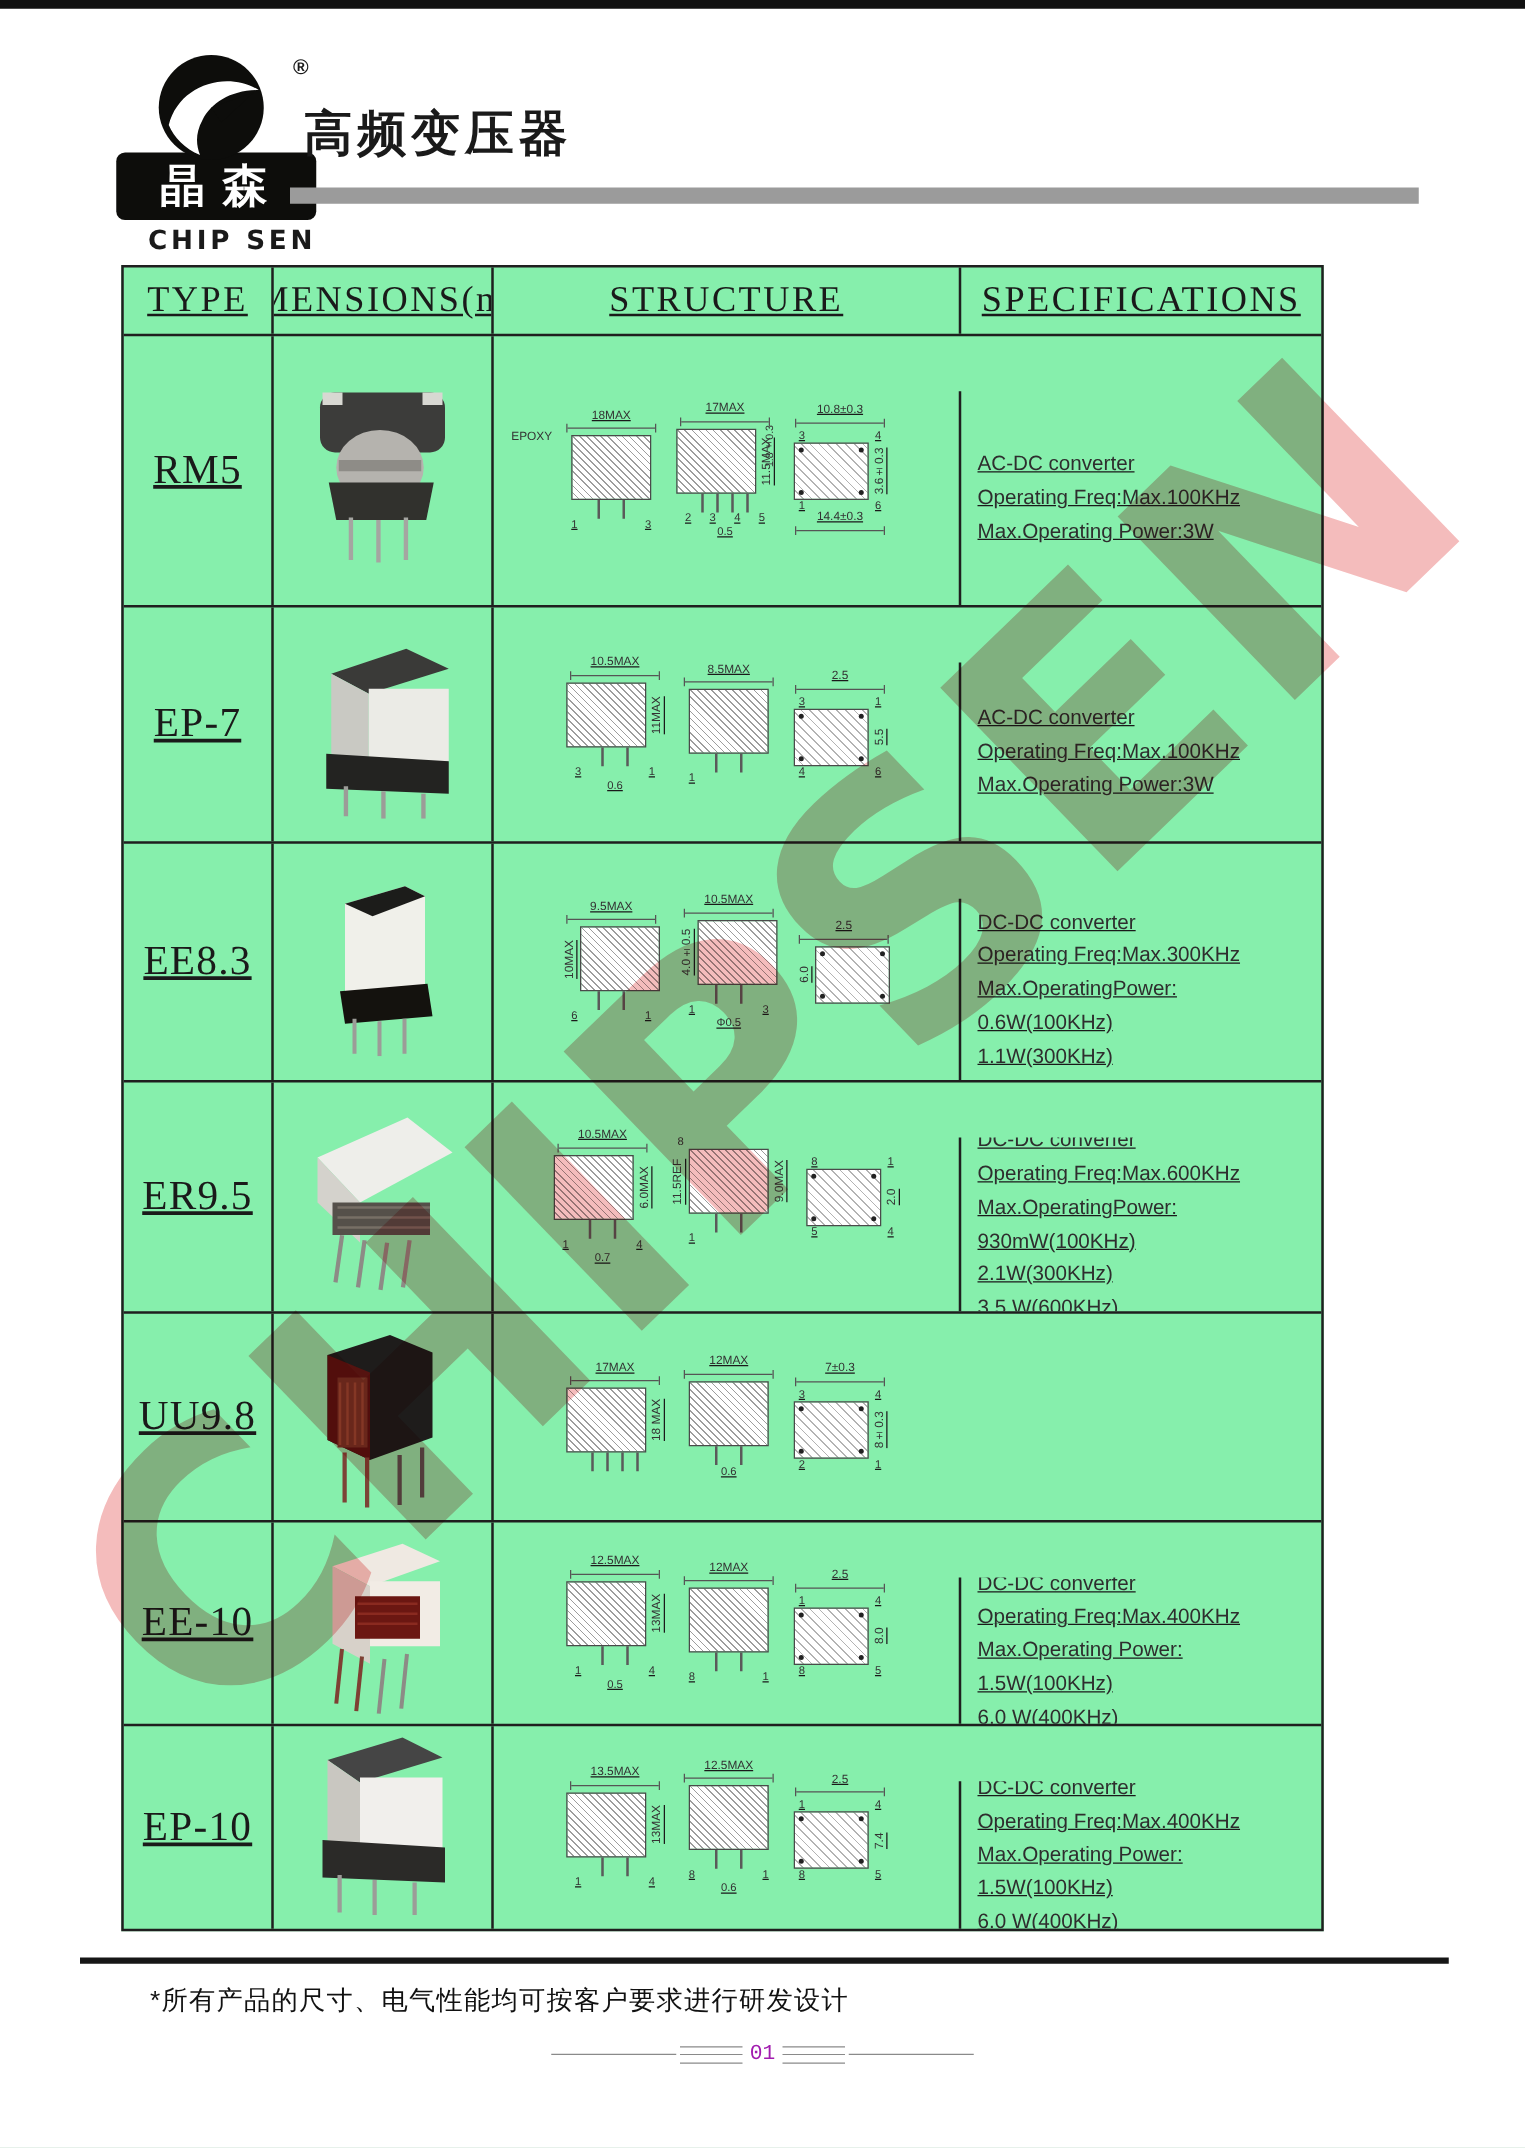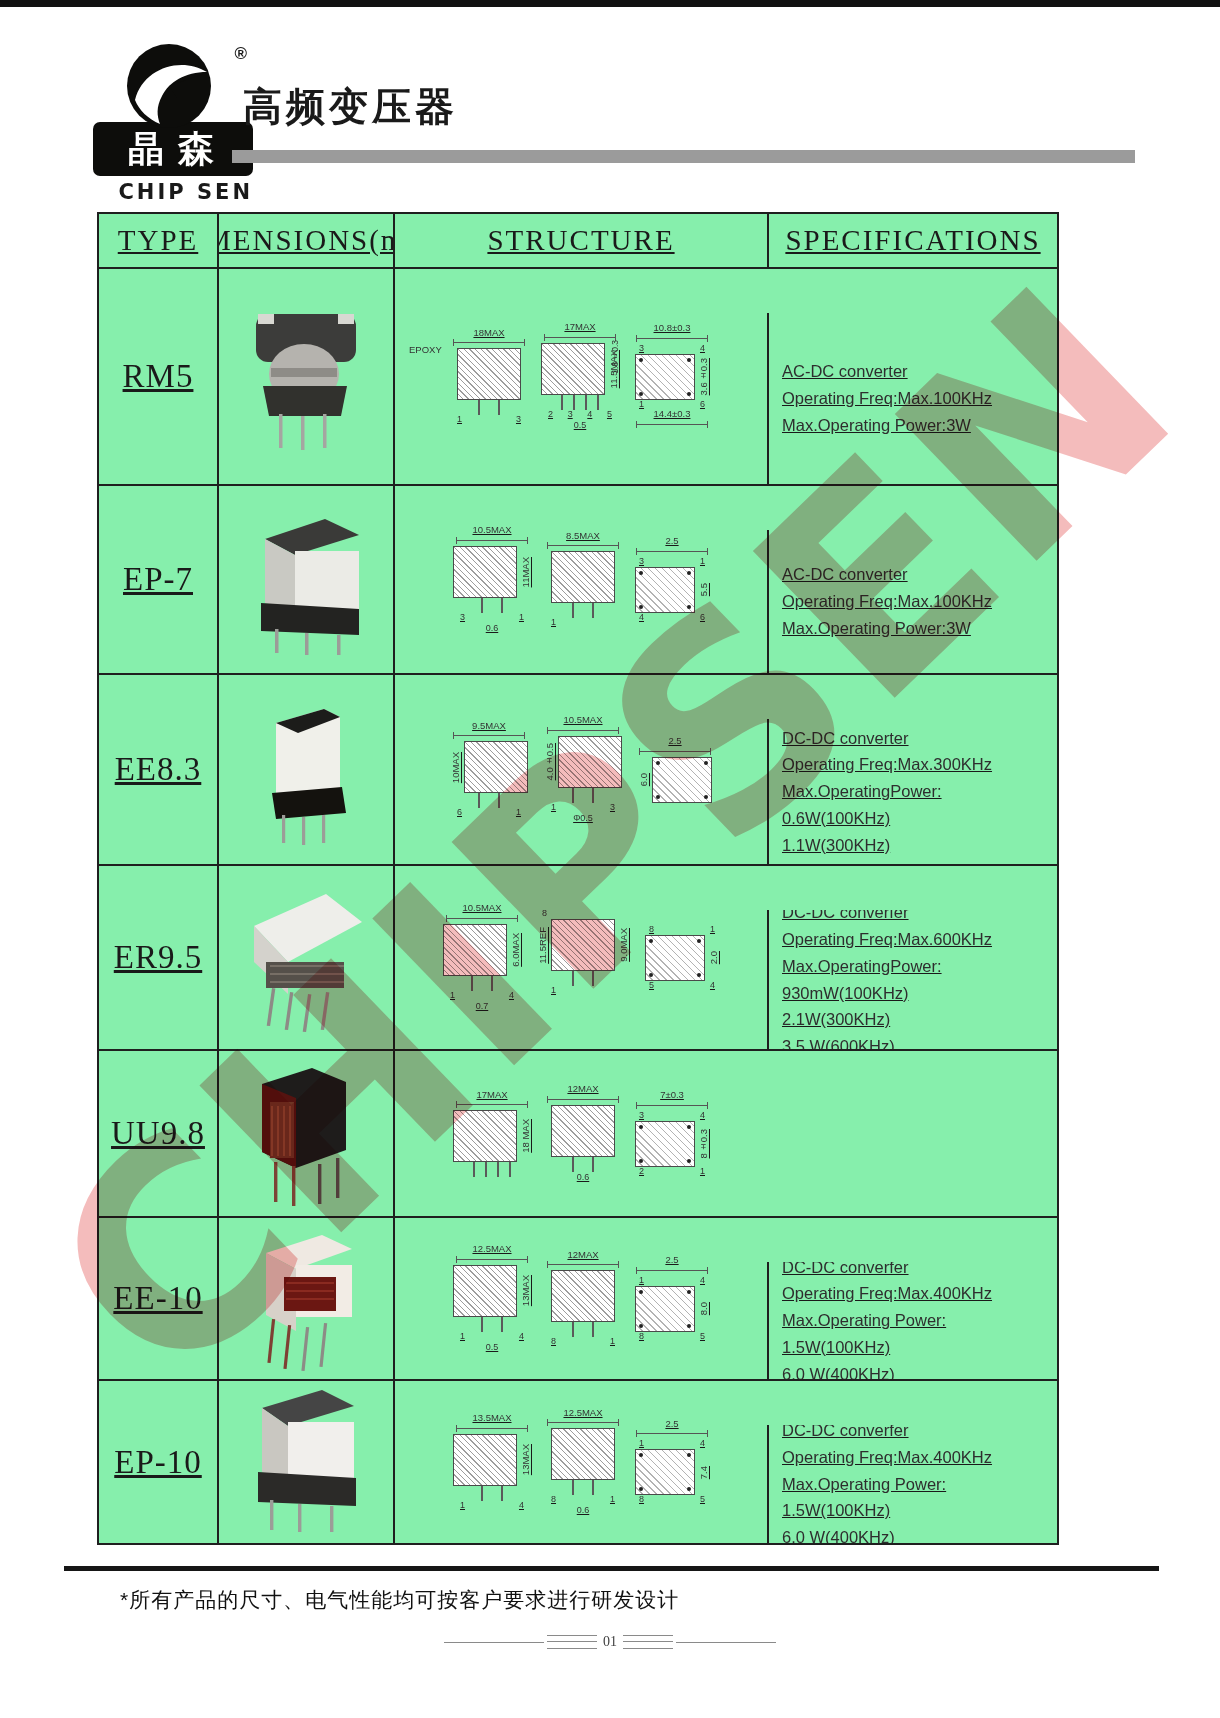--- a/index.html
+++ b/index.html
@@ -71,21 +71,21 @@
              font-family:"DejaVu Sans",sans-serif;font-weight:bold;font-size:280px;letter-spacing:6px;
              color:#f3b0b0;opacity:.85;mix-blend-mode:multiply;white-space:nowrap;z-index:9;pointer-events:none;}
 
   
   .foot-rule{position:absolute;left:64px;top:1566px;width:1095px;height:5px;background:#161616;}
   .foot-note{position:absolute;left:120px;top:1586px;font-size:21px;color:#111;letter-spacing:1px;}
   .pageno{position:absolute;left:0;right:0;top:1634px;display:flex;align-items:center;justify-content:center;}
   .longline{width:100px;height:1px;background:#8a8a8a;}
   .tri{width:50px;height:12px;border-top:1px solid #8a8a8a;border-bottom:1px solid #8a8a8a;
        background:linear-gradient(to bottom,transparent 5px,#8a8a8a 5px,#8a8a8a 6px,transparent 6px);margin:0 3px;}
-  .pagenum{font-family:Liberation Serif, serif;font-size:14px;margin:0 3px;color:#404040;}
+  .pagenum{font-family:Liberation Mono, monospace;font-size:17px;margin:0 3px;color:#a21caf;}
 </style>
 </head>
 <body>
 
 <div class="page">
   <div class="topstrip"></div>
 
   <div class="logo">
     <div class="logo-emblem">
       <svg class="photo" width="132" height="90" viewBox="0 0 132 90">

